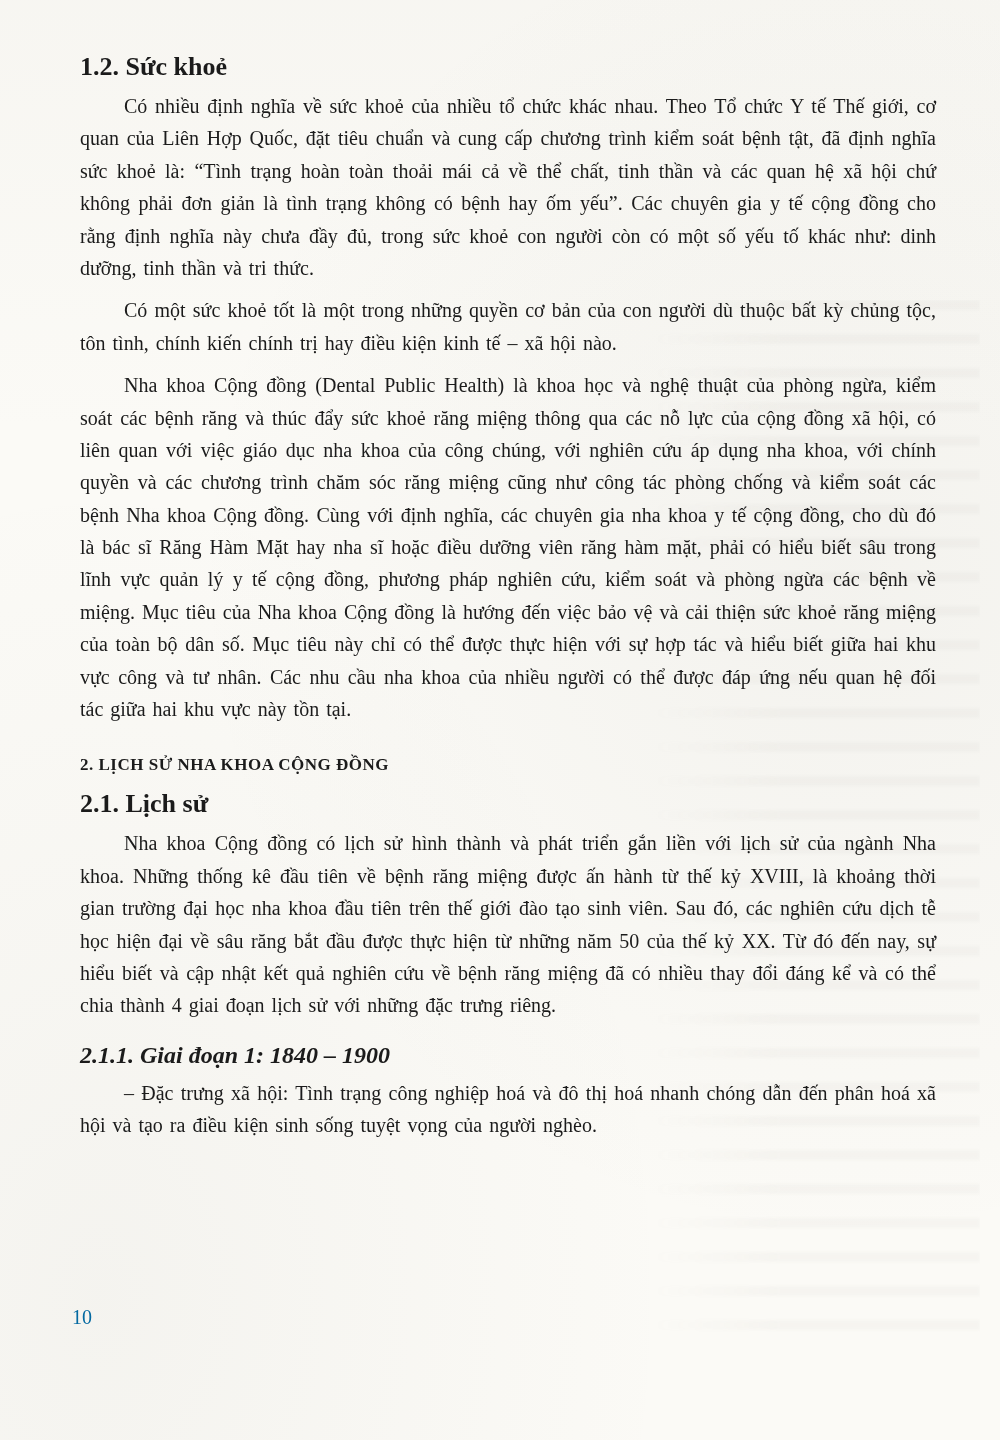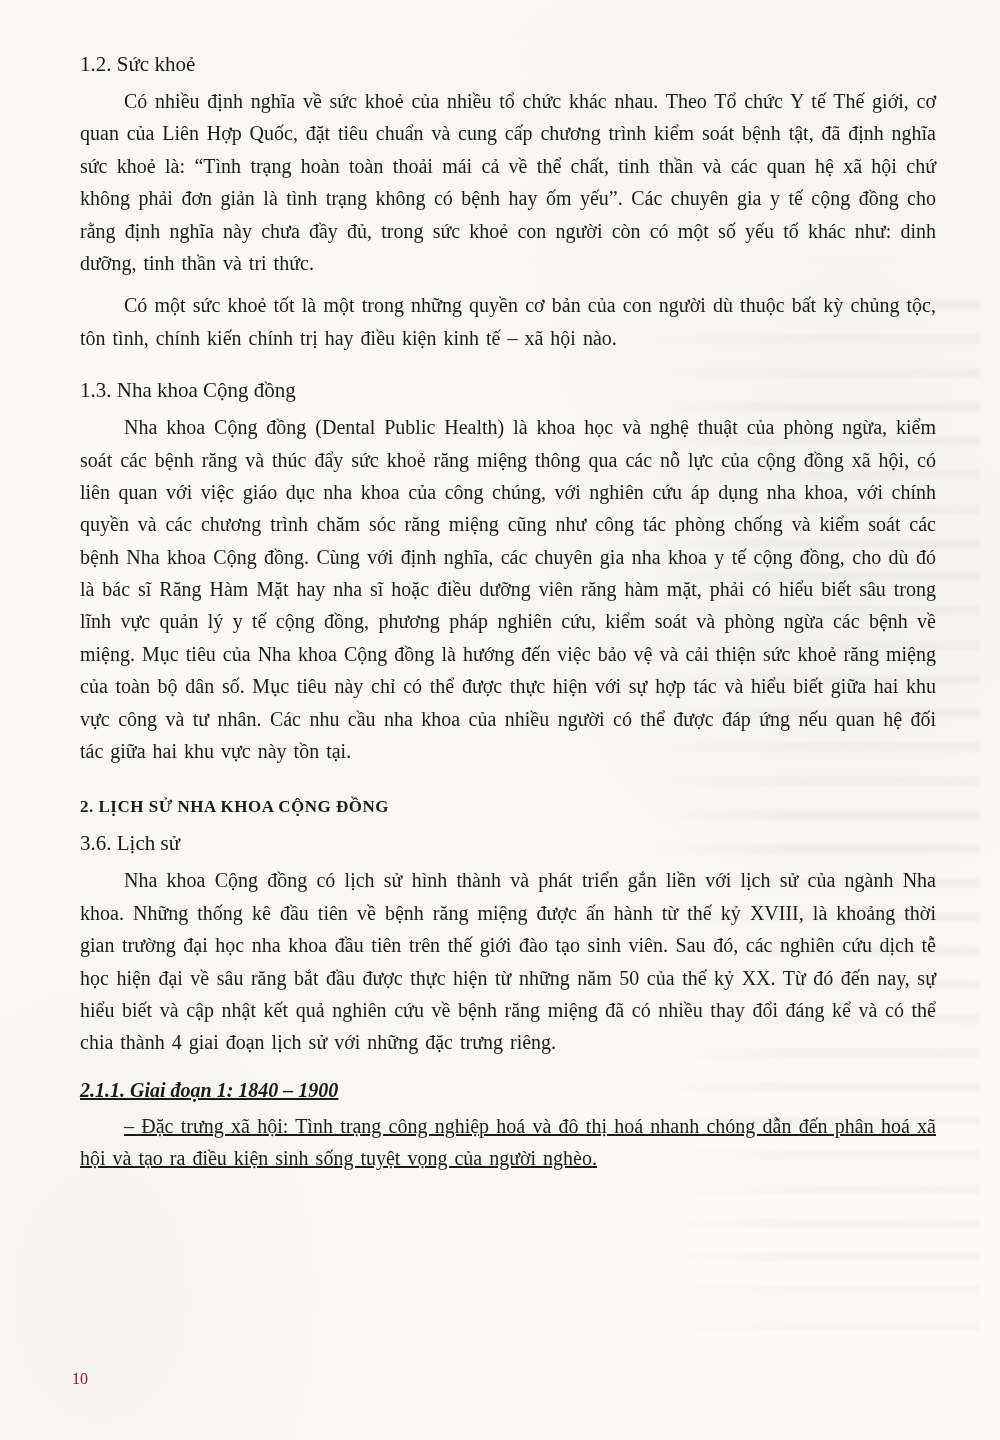--- a/index.html
+++ b/index.html
@@ -54,69 +54,66 @@
   .para {
     font-size: 20px;
     line-height: 1.62;
     text-align: justify;
     text-indent: 44px;
     margin: 0 0 10px 0;
     word-spacing: 2px;
   }
   .para.dash {
     text-indent: 44px;
-    text-decoration: underline;
   }
   h2.sec {
     font-size: 17px;
     font-weight: bold;
     margin: 30px 0 8px 0;
     letter-spacing: 0.5px;
   }
   h3.sub {
-    font-size: 21px;
-    font-weight: normal;
+    font-size: 26px;
+    font-weight: bold;
     margin: 24px 0 8px 0;
   }
   h4.subsub {
-    font-size: 20px;
+    font-size: 24px;
     font-weight: bold;
     font-style: italic;
     margin: 20px 0 8px 0;
-    text-decoration: underline;
   }
   .page-number {
     position: absolute;
     left: 72px;
-    top: 1370px;
-    font-size: 16px;
-    color: #7f1d1d;
+    top: 1306px;
+    font-size: 20px;
+    color: #0369a1;
   }
 </style>
 </head>
 <body>
 
 <div class="scan-texture"></div>
 <div class="bleed"></div>
 
 <div class="page">
 
   <h3 class="sub" style="margin-top:0;">1.2. Sức khoẻ</h3>
 
   <p class="para">Có nhiều định nghĩa về sức khoẻ của nhiều tổ chức khác nhau. Theo Tổ chức Y tế Thế giới, cơ quan của Liên Hợp Quốc, đặt tiêu chuẩn và cung cấp chương trình kiểm soát bệnh tật, đã định nghĩa sức khoẻ là: “Tình trạng hoàn toàn thoải mái cả về thể chất, tinh thần và các quan hệ xã hội chứ không phải đơn giản là tình trạng không có bệnh hay ốm yếu”. Các chuyên gia y tế cộng đồng cho rằng định nghĩa này chưa đầy đủ, trong sức khoẻ con người còn có một số yếu tố khác như: dinh dưỡng, tinh thần và tri thức.</p>
 
   <p class="para">Có một sức khoẻ tốt là một trong những quyền cơ bản của con người dù thuộc bất kỳ chủng tộc, tôn tình, chính kiến chính trị hay điều kiện kinh tế – xã hội nào.</p>
 
-  <h3 class="sub">1.3. Nha khoa Cộng đồng</h3>
 
   <p class="para">Nha khoa Cộng đồng (Dental Public Health) là khoa học và nghệ thuật của phòng ngừa, kiểm soát các bệnh răng và thúc đẩy sức khoẻ răng miệng thông qua các nỗ lực của cộng đồng xã hội, có liên quan với việc giáo dục nha khoa của công chúng, với nghiên cứu áp dụng nha khoa, với chính quyền và các chương trình chăm sóc răng miệng cũng như công tác phòng chống và kiểm soát các bệnh Nha khoa Cộng đồng. Cùng với định nghĩa, các chuyên gia nha khoa y tế cộng đồng, cho dù đó là bác sĩ Răng Hàm Mặt hay nha sĩ hoặc điều dưỡng viên răng hàm mặt, phải có hiểu biết sâu trong lĩnh vực quản lý y tế cộng đồng, phương pháp nghiên cứu, kiểm soát và phòng ngừa các bệnh về miệng. Mục tiêu của Nha khoa Cộng đồng là hướng đến việc bảo vệ và cải thiện sức khoẻ răng miệng của toàn bộ dân số. Mục tiêu này chỉ có thể được thực hiện với sự hợp tác và hiểu biết giữa hai khu vực công và tư nhân. Các nhu cầu nha khoa của nhiều người có thể được đáp ứng nếu quan hệ đối tác giữa hai khu vực này tồn tại.</p>
 
   <h2 class="sec">2. LỊCH SỬ NHA KHOA CỘNG ĐỒNG</h2>
 
-  <h3 class="sub" style="margin-top:14px;">3.6. Lịch sử</h3>
+  <h3 class="sub" style="margin-top:14px;">2.1. Lịch sử</h3>
 
   <p class="para">Nha khoa Cộng đồng có lịch sử hình thành và phát triển gắn liền với lịch sử của ngành Nha khoa. Những thống kê đầu tiên về bệnh răng miệng được ấn hành từ thế kỷ XVIII, là khoảng thời gian trường đại học nha khoa đầu tiên trên thế giới đào tạo sinh viên. Sau đó, các nghiên cứu dịch tễ học hiện đại về sâu răng bắt đầu được thực hiện từ những năm 50 của thế kỷ XX. Từ đó đến nay, sự hiểu biết và cập nhật kết quả nghiên cứu về bệnh răng miệng đã có nhiều thay đổi đáng kể và có thể chia thành 4 giai đoạn lịch sử với những đặc trưng riêng.</p>
 
   <h4 class="subsub">2.1.1. Giai đoạn 1: 1840 – 1900</h4>
 
   <p class="para dash">– Đặc trưng xã hội: Tình trạng công nghiệp hoá và đô thị hoá nhanh chóng dẫn đến phân hoá xã hội và tạo ra điều kiện sinh sống tuyệt vọng của người nghèo.</p>
 
 </div>
 
 <div class="page-number">10</div>

